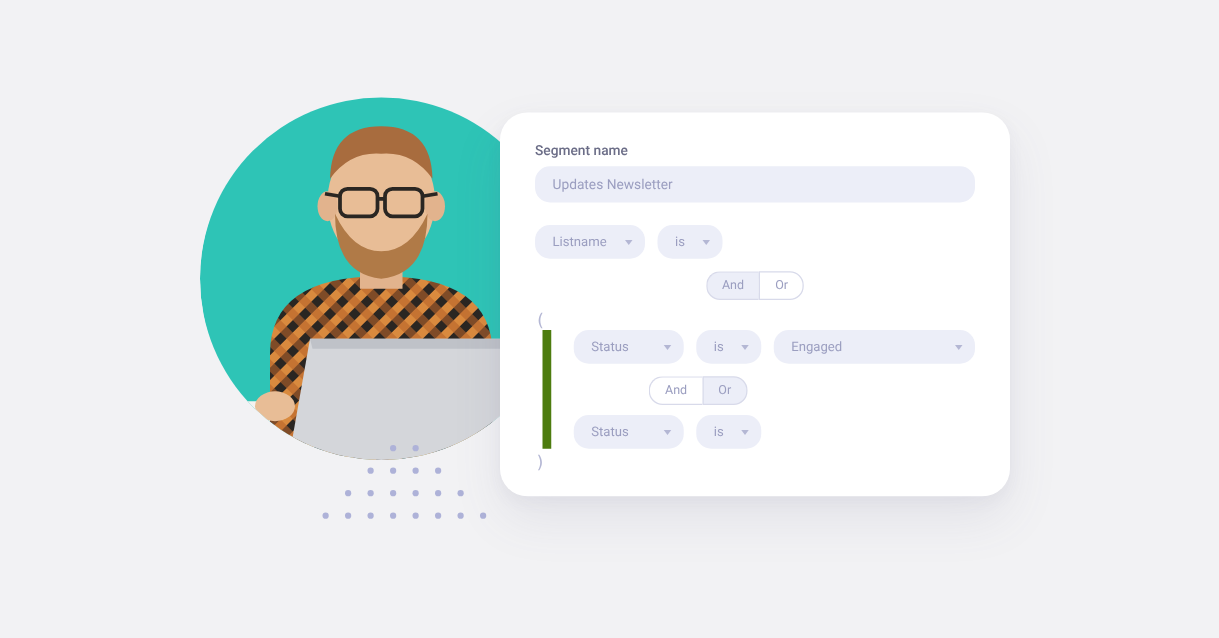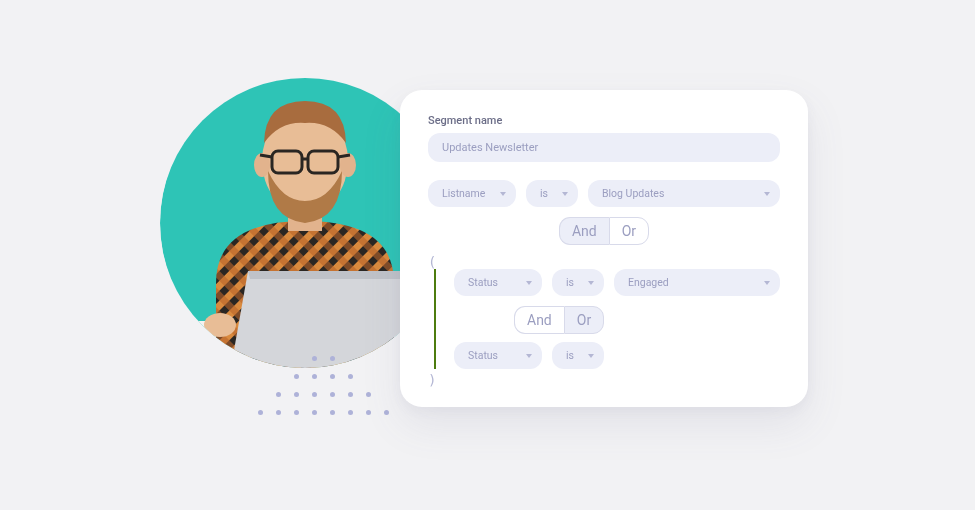--- a/index.html
+++ b/index.html
@@ -104,21 +104,21 @@
       justify-content: center;
       gap: 0;
       margin-bottom: 10px;
     }
     .logic-nested {
       display: flex;
       margin: 0 0 8px 0;
       padding-left: 60px;
     }
     .pill {
-      font-size: 14px;
+      font-size: 10px;
       padding: 5px 12px;
       border: 1px solid #d8daea;
       color: #9b9ec0;
       background: #fff;
       text-align: center;
     }
     .pill.left { border-radius: 11px 0 0 11px; border-right: none; }
     .pill.right { border-radius: 0 11px 11px 0; }
     .pill.active {
       background: #eceef8;
@@ -126,21 +126,21 @@
       color: #9b9ec0;
     }
     .brace {
       font-size: 14px;
       color: #b4b7d4;
       font-family: monospace;
       line-height: 1;
     }
     .nested {
       padding-left: 18px;
-      border-left: 2px solid #4d7c0f;
+      border-left: 7px solid #4d7c0f;
       margin-left: 6px;
       margin-bottom: 4px;
     }
     .group {
       margin-top: 2px;
     }
   </style>
 </head>
 <body>
 
@@ -234,24 +234,20 @@
 
     <div class="row">
       <div class="select field">
         <span>Listname</span>
         <span class="chev"></span>
       </div>
       <div class="select op">
         <span>is</span>
         <span class="chev"></span>
       </div>
-      <div class="select value">
-        <span>Blog Updates</span>
-        <span class="chev"></span>
-      </div>
     </div>
 
     <div class="logic-row">
       <div class="pill left active">And</div>
       <div class="pill right">Or</div>
     </div>
 
     <div class="group">
       <div class="brace">(</div>
       <div class="nested">

